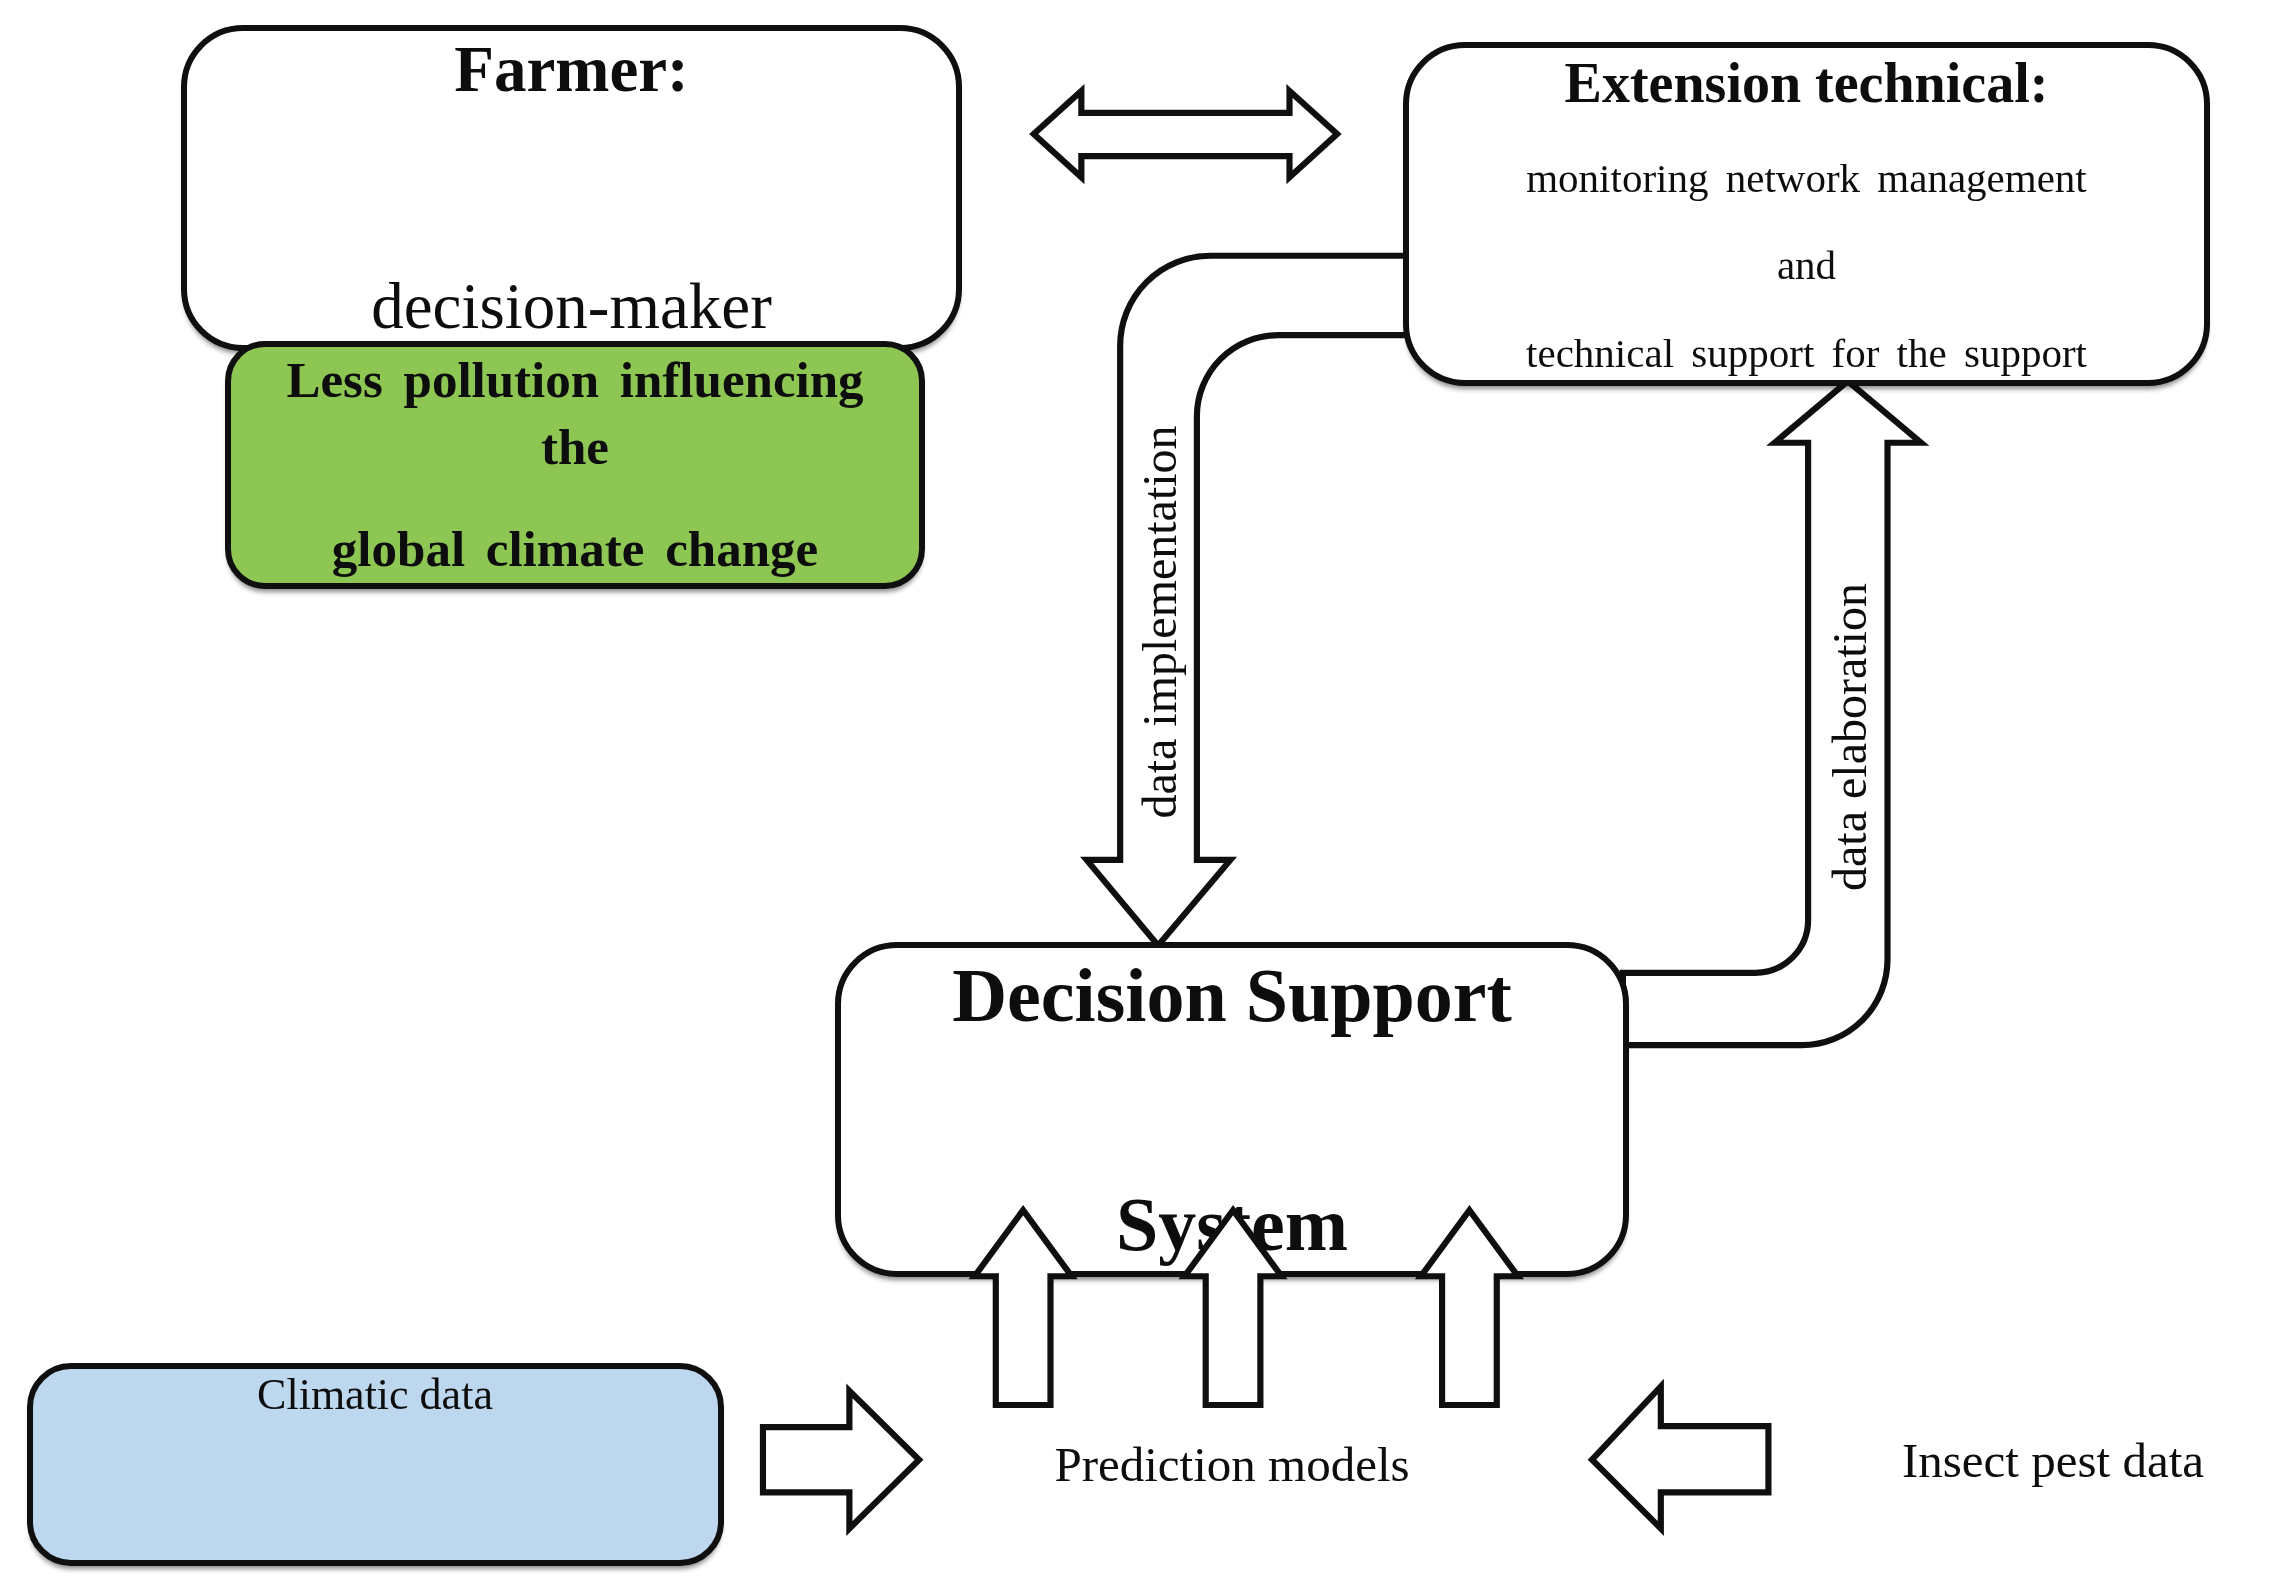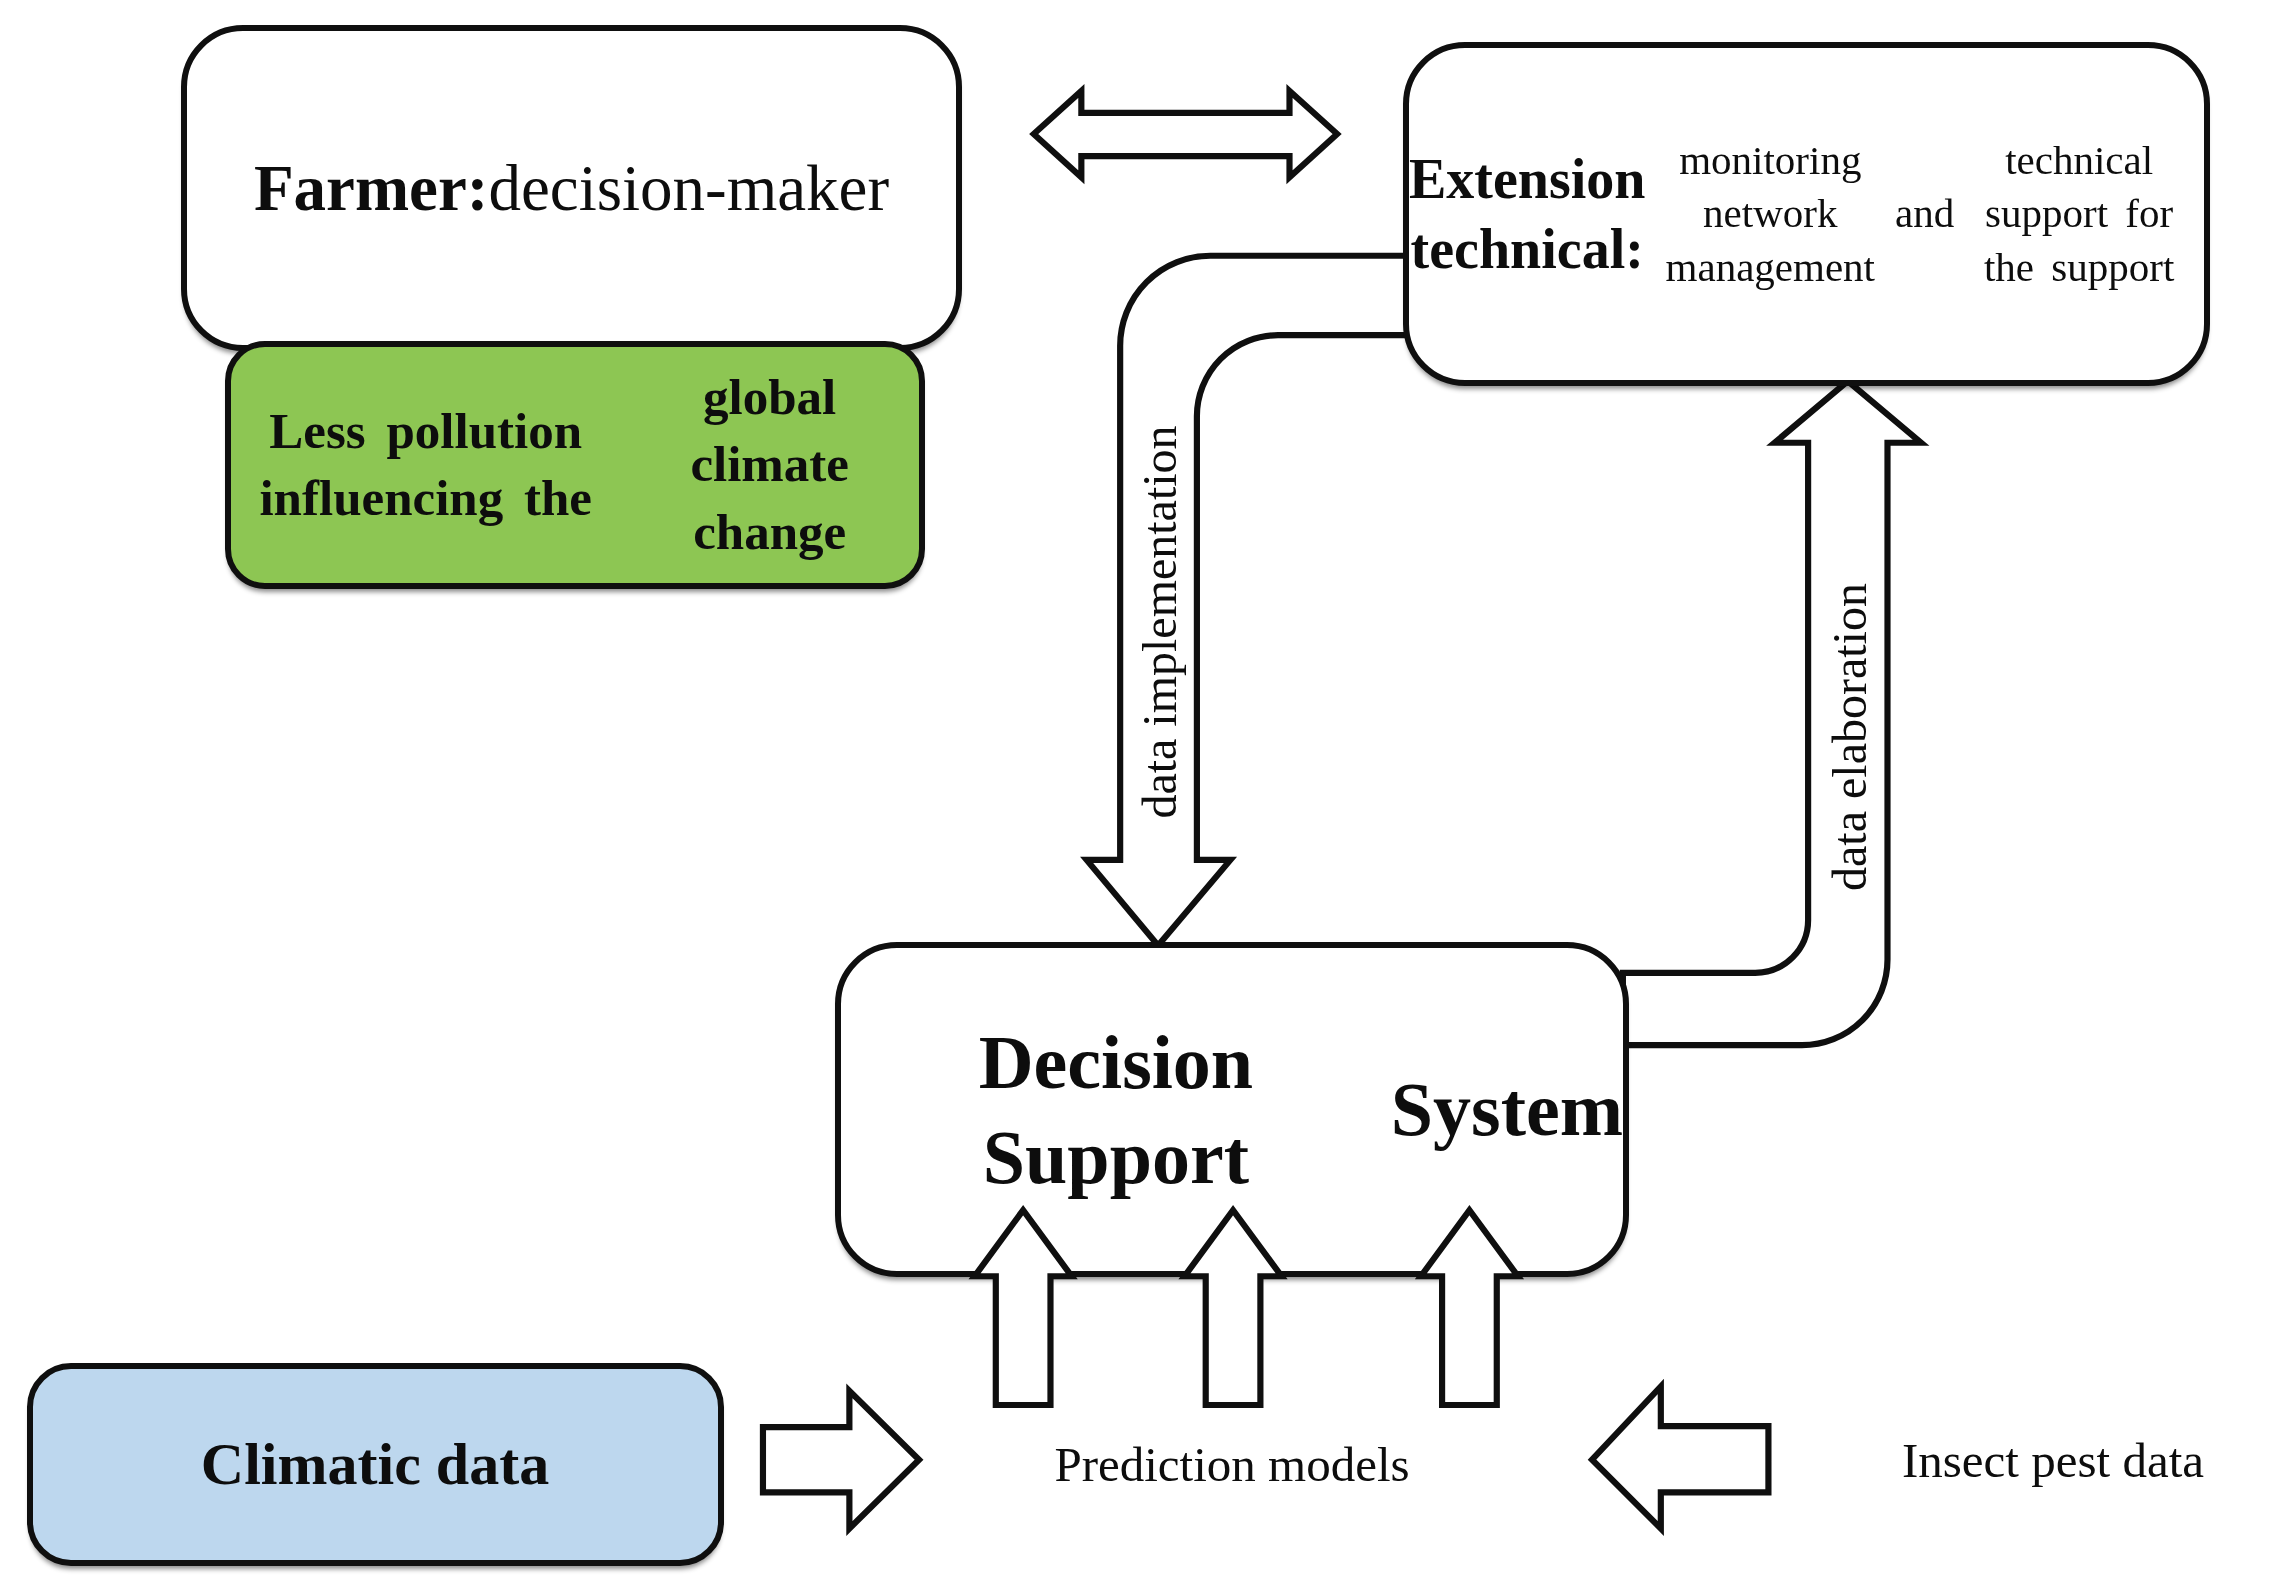--- a/index.html
+++ b/index.html
@@ -26,42 +26,42 @@
     stroke-width: 7;
     stroke-linejoin: miter;
   }
 
   .box {
     position: absolute;
     box-sizing: border-box;
     background: #ffffff;
     border: 6.2px solid #0f0f0f;
     display: flex;
-    flex-direction: row;
+    flex-direction: column;
     align-items: center;
-    justify-content: center;
+    justify-content: space-between;
     text-align: center;
     z-index: 2;
     box-shadow: 0 6.2px 5.3px -3.5px rgba(0,0,0,0.45);
   }
   .box-farmer    { left: 181px;  top: 25px;   width: 781px; height: 326px; border-radius: 62px; }
   .box-green     { left: 225px;  top: 341px;  width: 700px; height: 248px; border-radius: 40px;
                    background: var(--green, #8dc653); z-index: 3; }
   .box-extension { left: 1403px; top: 42px;   width: 807px; height: 344px; border-radius: 62px; }
   .box-dss       { left: 835px;  top: 942px; width: 794px; height: 335px; border-radius: 62px; }
   .box-climatic  { left: 26.5px;   top: 1363px; width: 697px; height: 203px; border-radius: 44px;
                    background: var(--blue, #bdd7ee); }
 
   .farmer-title   { font-size: 65px; font-weight: bold; line-height: 1.18; }
   .farmer-sub     { font-size: 65px; line-height: 1.18; }
   .green-text     { font-size: 51px; font-weight: bold; line-height: 1.32; word-spacing: 8px; padding: 0 26.5px; }
   .ext-title      { font-size: 56px; font-weight: bold; line-height: 1.25; }
   .ext-line       { font-size: 41px; line-height: 1.3; word-spacing: 7px; }
   .dss-text       { font-size: 76px; font-weight: bold; line-height: 1.24; }
-  .climatic-text  { font-size: 60px; font-weight: bold; }
+  .climatic-text  { font-size: 44px; font-weight: normal; }
 
   .float-label {
     position: absolute;
     white-space: nowrap;
     font-weight: normal;
     font-size: 49px;
     transform: translate(-50%, -50%);
     z-index: 4;
   }
   .label-prediction { left: 1232px; top: 1464px; }

